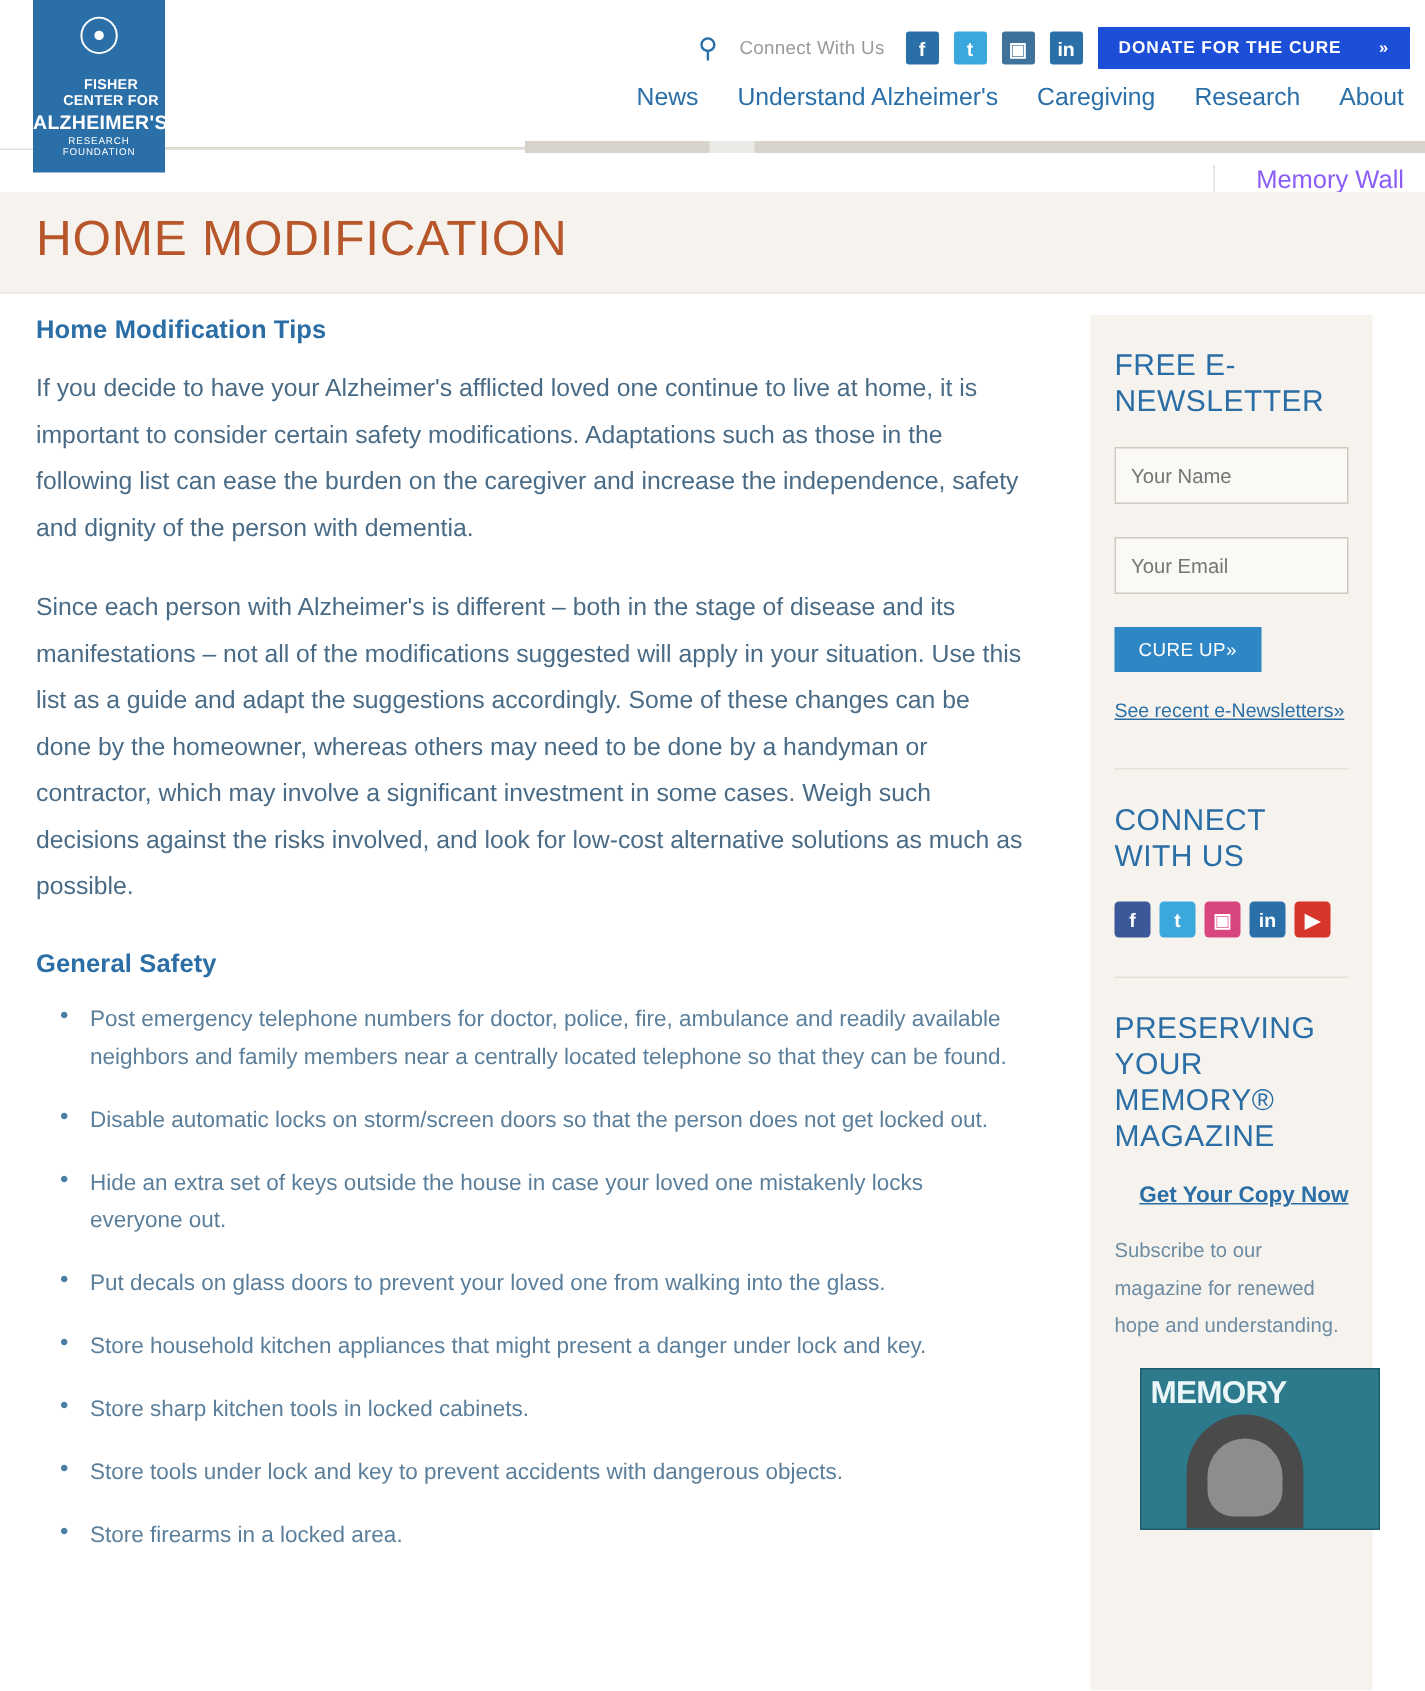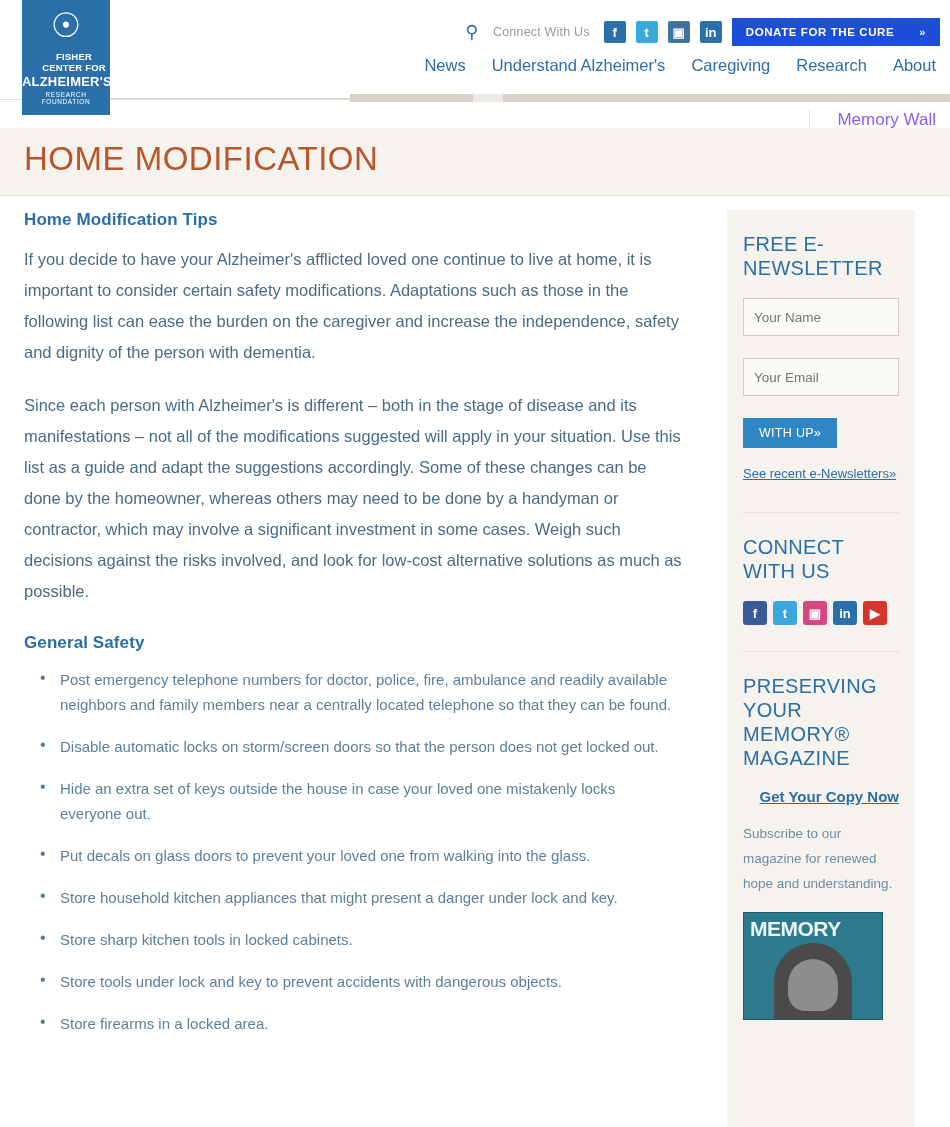--- a/index.html
+++ b/index.html
@@ -150,22 +150,23 @@
   .s.tw { background:#3aa8dc; }
   .s.ig { background:#d9467f; }
   .s.li { background:#2a6fa8; }
   .s.yt { background:#d6352c; }
   .getcopy {
     display:block; color:#2b6ea6; font-size:15px; text-decoration:underline;
     margin:0 0 16px 0; font-weight:bold; cursor:pointer;text-align:right;
   }
   .subtext { color:#6d8ca3; font-size:13.5px; line-height:25px; margin:0 0 16px 0; }
   .magcover {
-    width:140px; height:108px; background:#2c7a8c; position:relative; overflow:hidden;
+    width:160px; height:108px; background:#2c7a8c; position:relative; overflow:hidden;
     border:1px solid #1d5e6d;
+    margin-left:17px;
   }
   .magcover .mtitle {
     position:absolute; top:4px; left:6px; color:#eaf6f7; font-size:21px;
     font-weight:bold; letter-spacing:-.5px;
   }
   .magcover .face {
     position:absolute; bottom:0; left:30px; width:78px; height:76px;
     background:#4a4a4a; border-radius:40px 40px 0 0;
   }
   .magcover .face::after {
@@ -237,21 +238,21 @@
       <li>Store tools under lock and key to prevent accidents with dangerous objects.</li>
       <li>Store firearms in a locked area.</li>
     </ul>
   </div>
 
   <div class="sidebar">
 
     <h2 class="side-h">FREE E-NEWSLETTER</h2>
     <input class="field" placeholder="Your Name" style="">
     <input class="field" placeholder="Your Email" style="">
-    <button class="signup">WITH UP»</button>
+    <button class="signup">CURE UP»</button>
     <a class="recent">See recent e-Newsletters»</a>
 
     <div class="hr"></div>
 
     <h2 class="side-h">CONNECT WITH US</h2>
     <div class="socrow">
       <div class="s fb">f</div>
       <div class="s tw">t</div>
       <div class="s ig">▣</div>
       <div class="s li">in</div>

